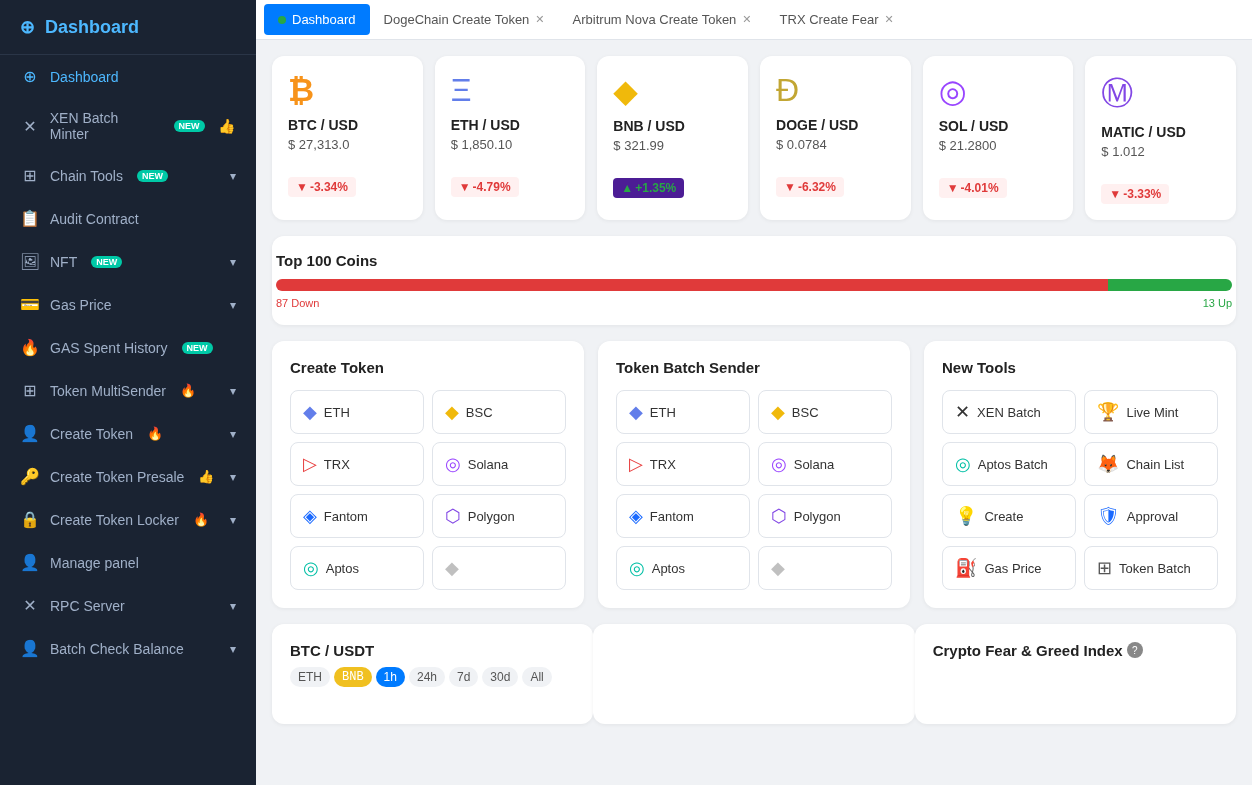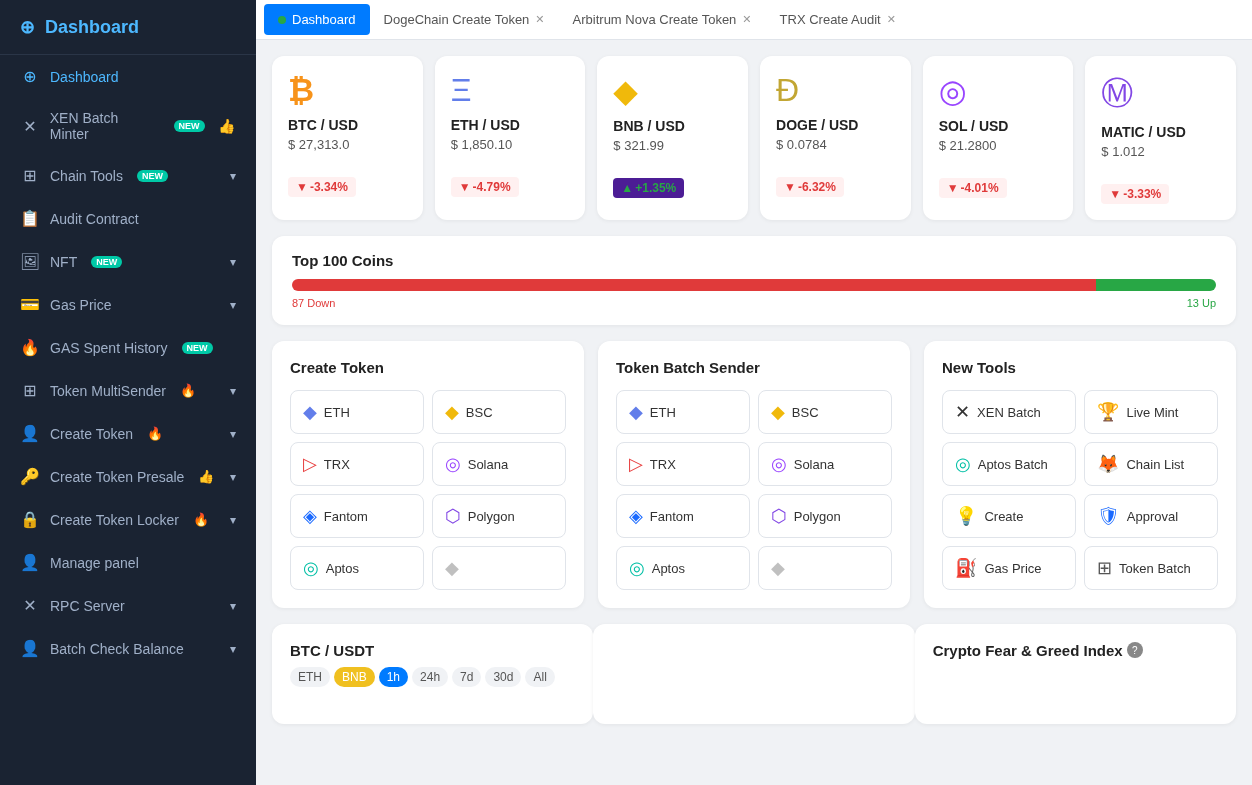--- a/index.html
+++ b/index.html
@@ -124,21 +124,21 @@
       margin-top: 21px;
     }
     .change.down { background: #fff0f0; color: #e03a3a; }
     .change.up { background: #4c1d95; color: #28a745; }
     .change-arrow { margin-right: 2px; }
 
     
     .top100-card {
       background: #fff;
       border-radius: 12px;
-      padding: 16px 20px;
+      padding: 16px 4px;
       margin-bottom: 16px;
       box-shadow: 0 1px 4px rgba(0,0,0,0.06);
     }
     .top100-title { font-weight: 700; font-size: 15px; margin-bottom: 10px; color: #222; }
     .top100-bar {
       height: 12px;
       border-radius: 6px;
       overflow: hidden;
       display: flex;
       margin-bottom: 6px;
@@ -202,21 +202,21 @@
     .chart-pill {
       padding: 3px 8px;
       border-radius: 12px;
       font-size: 12px;
       cursor: pointer;
       background: #f0f2f5;
       color: #555;
     }
     .chart-pill.active { background: #007bff; color: #fff; }
     .chart-pill.coin-eth { background: #f0f2f5; }
-    .chart-pill.coin-bnb { background: #f0c020; color: #fff; }
+    .chart-pill.coin-bnb { background: #f0c020; color: #fff; font-family: Liberation Mono, monospace; }
 
     .help-icon {
       display: inline-flex;
       width: 16px;
       height: 16px;
       border-radius: 50%;
       background: #888;
       color: #fff;
       font-size: 10px;
       align-items: center;
@@ -335,21 +335,21 @@
     </div>
     <div class="tab">
       <span>DogeChain Create Token</span>
       <span class="close-btn">✕</span>
     </div>
     <div class="tab">
       <span>Arbitrum Nova Create Token</span>
       <span class="close-btn">✕</span>
     </div>
     <div class="tab">
-      <span>TRX Create Audit</span>
+      <span>TRX Create Fear</span>
       <span class="close-btn">✕</span>
     </div>
   </div>
 
   <div id="content">
 
     <div class="price-cards">
 
       <div class="price-card">
         <div class="coin-icon icon-btc" style="color:#f7931a;font-size:32px;font-weight:bold;">₿</div>

